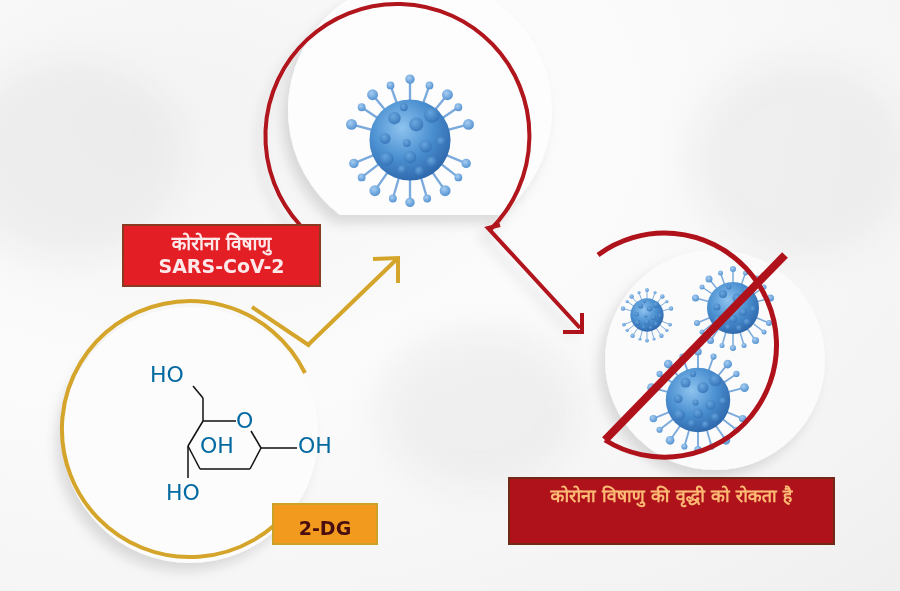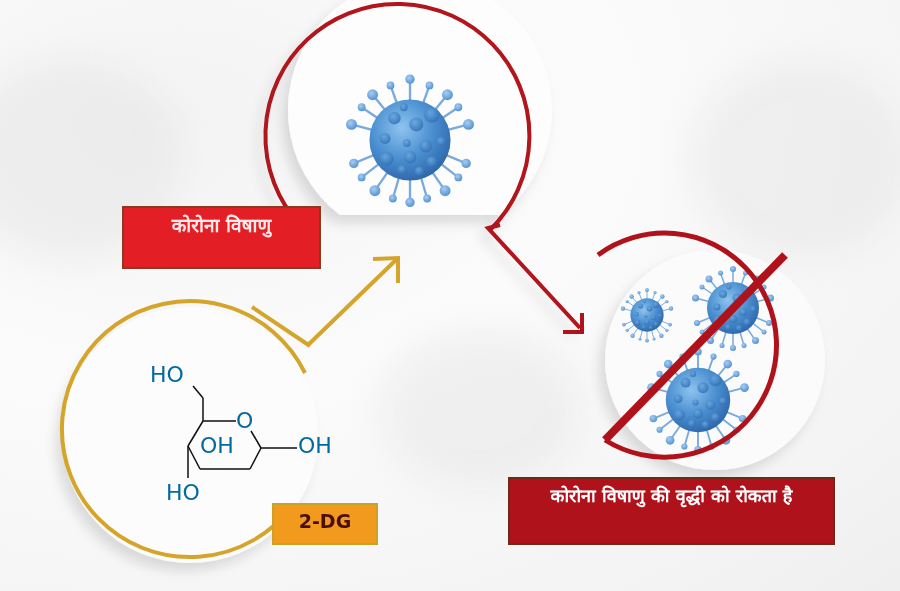--- a/index.html
+++ b/index.html
@@ -9,32 +9,32 @@
       font-family: "DejaVu Sans", sans-serif;
     }
     .stage { position:absolute; left:0; top:0; width:900px; height:591px; }
     .bgblob { position:absolute; border-radius:50%; background:rgba(210,210,210,0.25); filter:blur(18px); }
     svg.art { position:absolute; left:0; top:0; }
     .label {
       position:absolute; color:#fff; text-align:center; font-weight:bold;
       box-sizing:border-box; line-height:1.2;
     }
     .label-virus {
-      left:122px; top:206px; width:199px; height:63px;
+      left:122px; top:224px; width:199px; height:63px;
       background:#e31e24; border:2px solid #8a3a20; font-size:19px; padding-top:6px;
       color:#fde8ea;
     }
     .label-result {
       left:508px; top:477px; width:327px; height:68px;
       background:#b0121b; border:2px solid #6e2a14; font-size:18px; padding-top:6px;
-      color:#ffffff;
+      color:#fdba74;
     }
     .label-2dg {
       left:272px; top:503px; width:106px; height:42px;
-      background:#f29a1e; border:2px solid #c9a227; color:#4a0e0e; font-size:19px; padding-top:5px;
+      background:#f29a1e; border:2px solid #c9a227; color:#4a0e0e; font-size:19px; padding-top:12px;
     }
     .chem {
       position:absolute; font-family:"DejaVu Sans", sans-serif; font-size:22px; color:#0369a1;
       font-weight:normal;
     }
   </style>
 </head>
 <body>
 
 <div class="stage">
@@ -163,20 +163,21 @@
   </svg>
 
   <span class="chem" style="left:150px;top:362px;">HO</span>
   <span class="chem" style="left:236px;top:408px;">O</span>
   <span class="chem" style="left:200px;top:433px;">OH</span>
   <span class="chem" style="left:298px;top:433px;">OH</span>
   <span class="chem" style="left:166px;top:480px;">HO</span>
 
   <div class="label label-virus">
     <div>कोरोना विषाणु</div>
+    <div>SARS-CoV-2</div>
   </div>
 
   <div class="label label-2dg">2-DG</div>
 
   <div class="label label-result">
     <div>कोरोना विषाणु की वृद्धी को रोकता है</div>
   </div>
 </div>
 
 </body></html>

